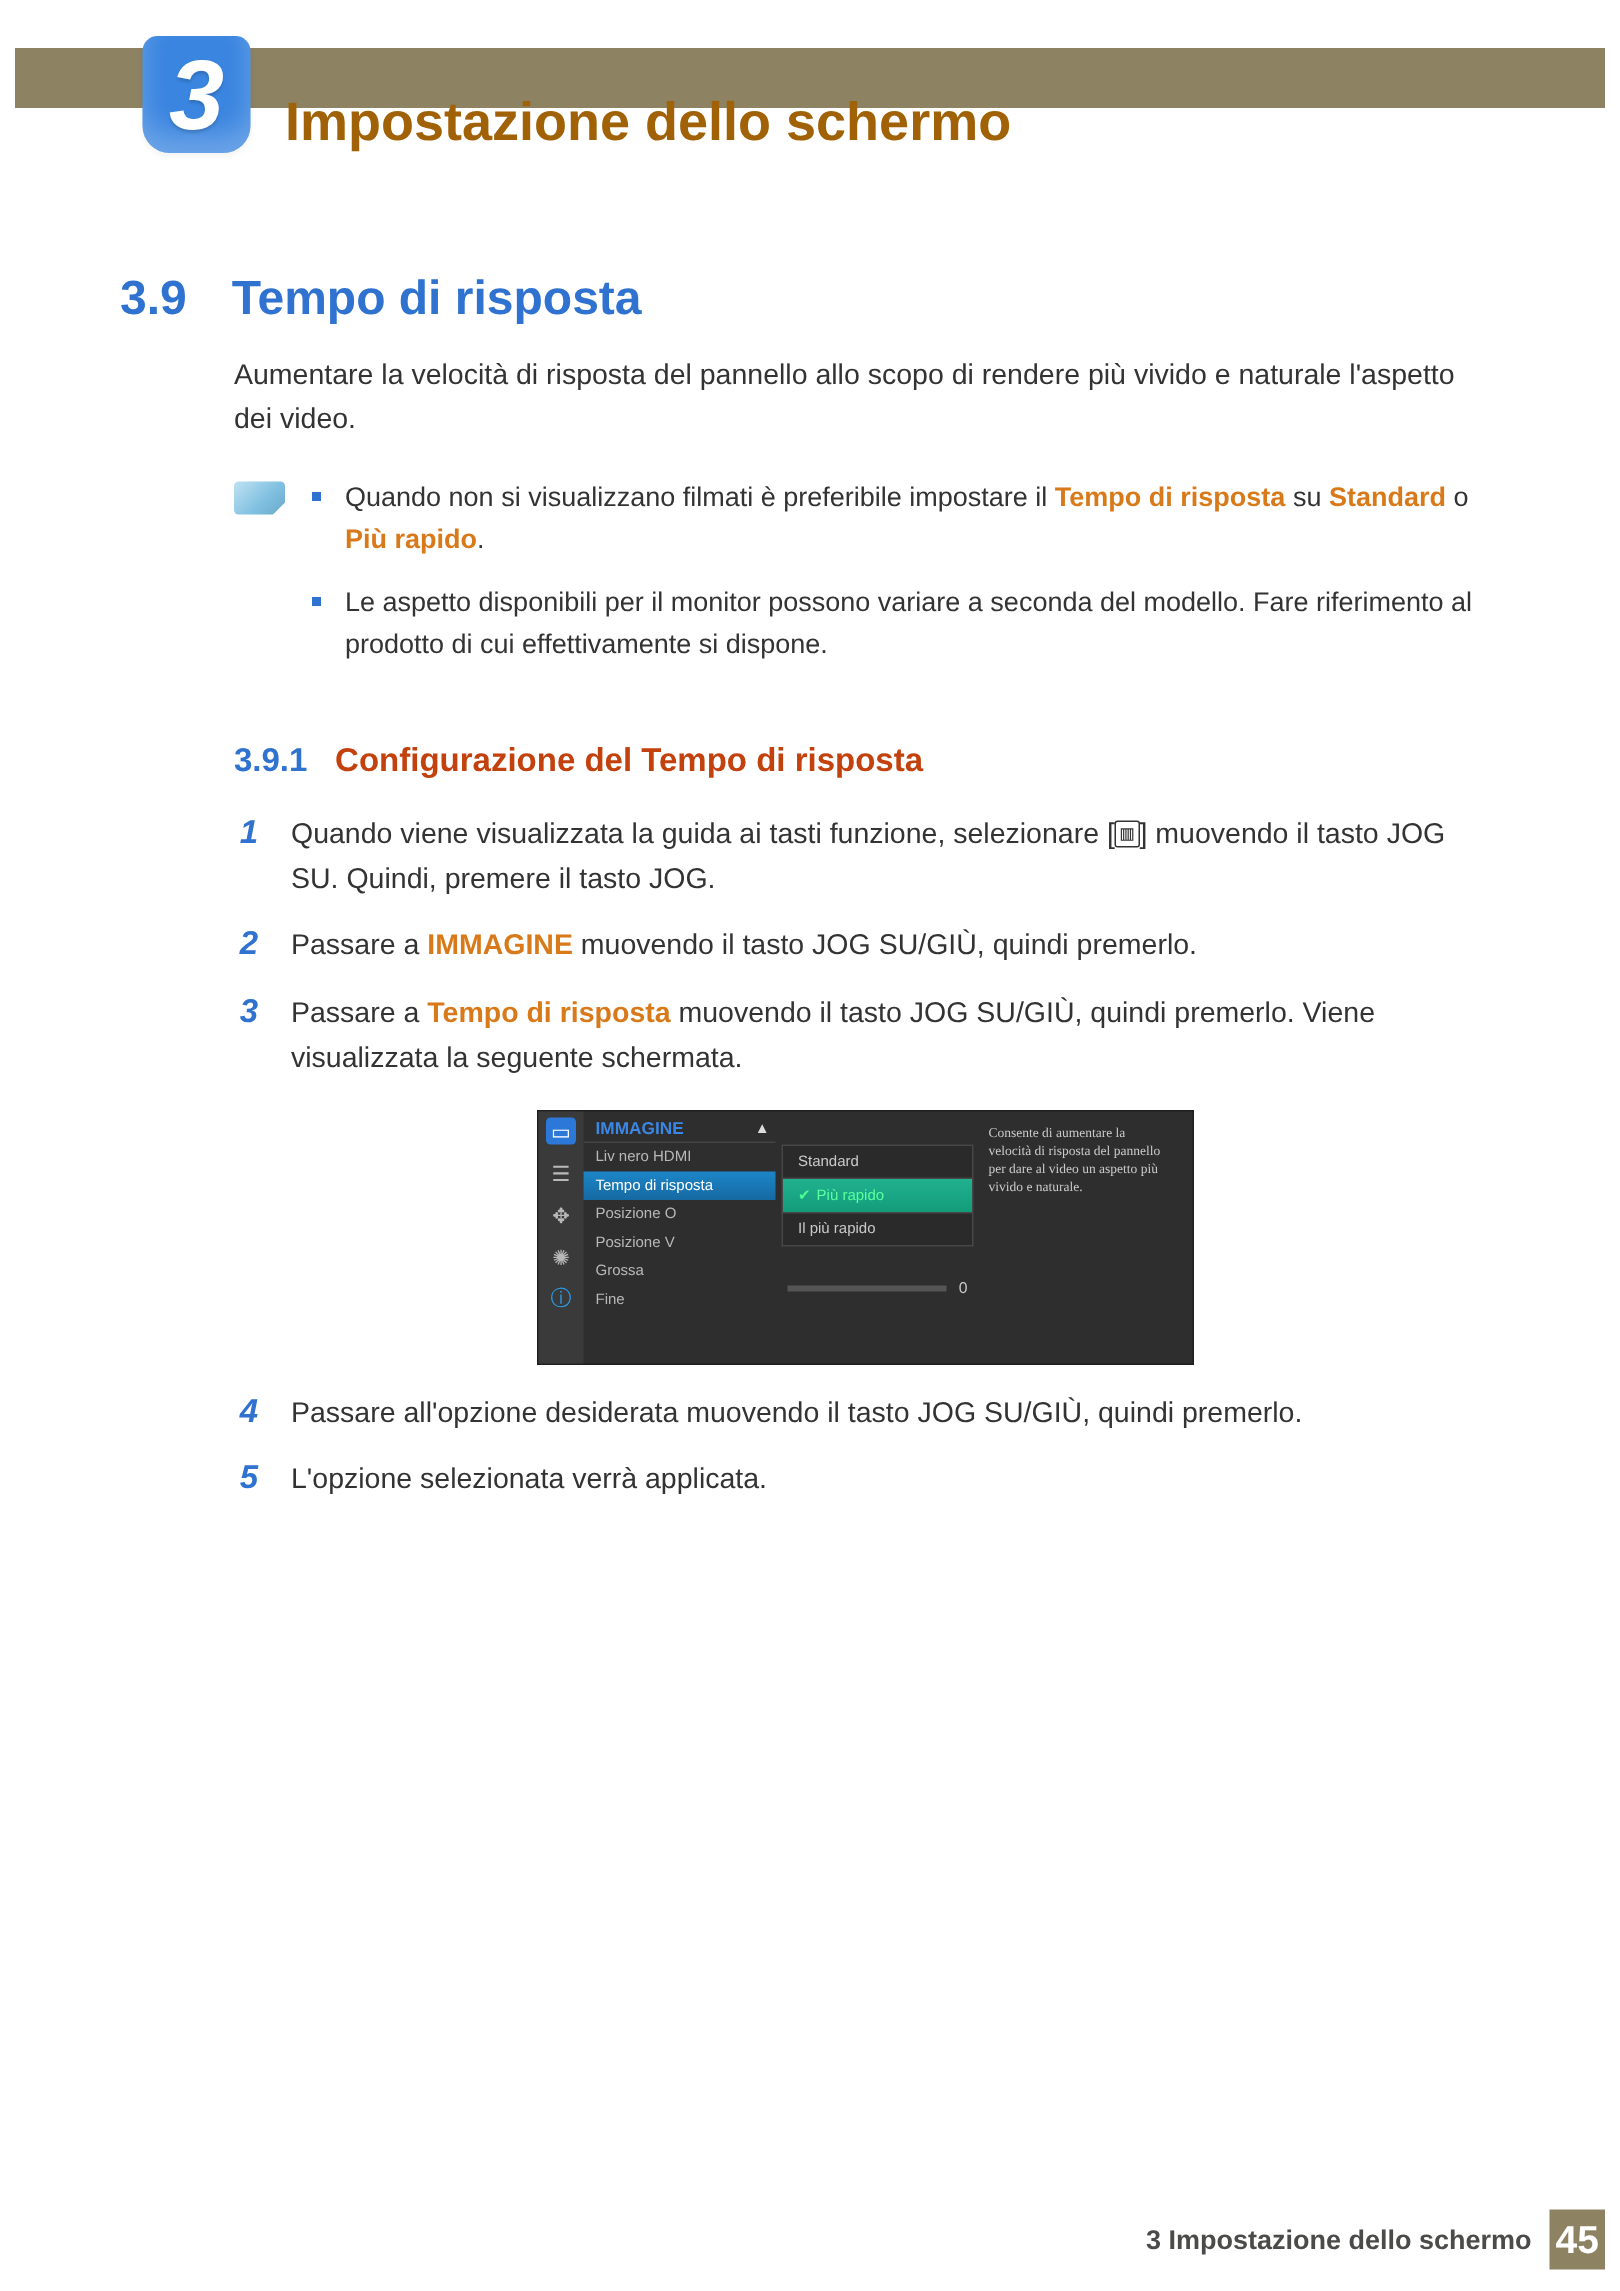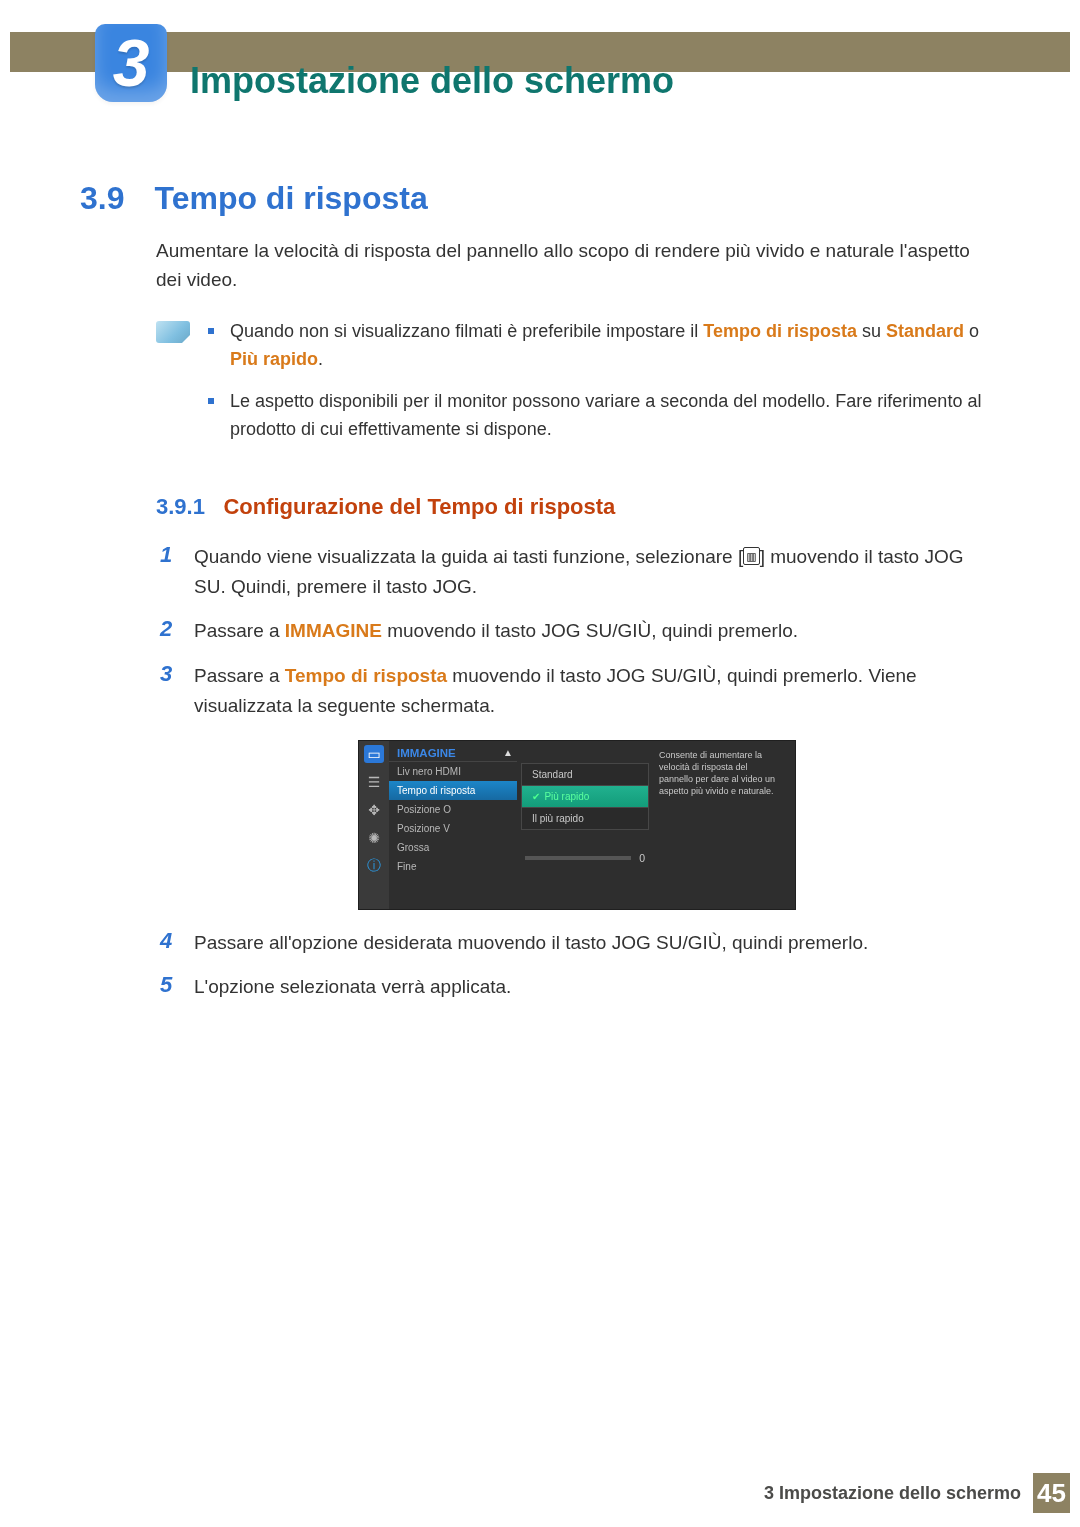--- a/index.html
+++ b/index.html
@@ -29,21 +29,21 @@
     color: #fff; font-size: 66px; font-weight: 700; font-style: italic;
     line-height: 78px;
     text-shadow: 0 2px 2px rgba(0,0,0,0.15);
   }
   .banner-bar {
     position: absolute; left:0; right:0; top:8px; height:40px;
     background: #8d8262;
   }
   .banner-title {
     position: absolute; left: 180px; bottom: 0;
-    font-size: 36px; color: #0f766e; font-weight: 600;
+    font-size: 36px; color: #a16207; font-weight: 600;
   }
 
   .content {
     position: absolute; top: 180px; left: 80px; right: 80px;
   }
 
   .sec-num {
     display:inline-block; font-size: 32px; color:#2f72cf; font-weight:600;
     width: 70px;
   }
@@ -107,21 +107,21 @@
   .osd-item { padding:4px 8px; color:#b8b8b8; font-size:10px;}
   .osd-item.hot { background: linear-gradient(#1c86c8,#1669a2); color:#fff; }
   .osd-mid { width:136px; padding:22px 4px 0; }
   .osd-opt { padding:5px 10px; font-size:10px; color:#c9c9c9; background:#2a2a2a; border:1px solid #474747; margin:0; }
   .osd-opt + .osd-opt { border-top:none; }
   .osd-opt.sel { background: linear-gradient(#21b18f,#139c7a); color:#5aff9e; position:relative;}
   .osd-opt.sel::before{ content:"✔"; color:#4dff90; margin-right:4px; font-size:10px;}
   .osd-slider { margin-top:22px; display:flex; align-items:center; gap:8px; padding: 0 4px;}
   .osd-slider .bar { flex:1; height:4px; background:#555; position:relative;}
   .osd-slider .bar::after{content:""; position:absolute; left:0; top:0; bottom:0; width:0; background:#2b78d8;}
-  .osd-right { width:130px; padding:8px 6px; font-size:9px; line-height:1.35; color:#c9c9c9;}
+  .osd-right { width:130px; padding:8px 6px; font-size:9px; line-height:1.35; color:#c9c9c9;font-family:Liberation Serif, serif;}
 
   
   .footer {
     position:absolute; left:10px; right:10px; bottom:14px; height:40px;
     display:flex; justify-content:flex-end; align-items:center;
   }
   .footer-text { font-size:18px; color:#4b4b49; font-weight:600; margin-right:0; }
   .footer-num {
     width:37px; height:40px; background:#8d8262; color:#fff;
     display:flex; align-items:center; justify-content:center;

